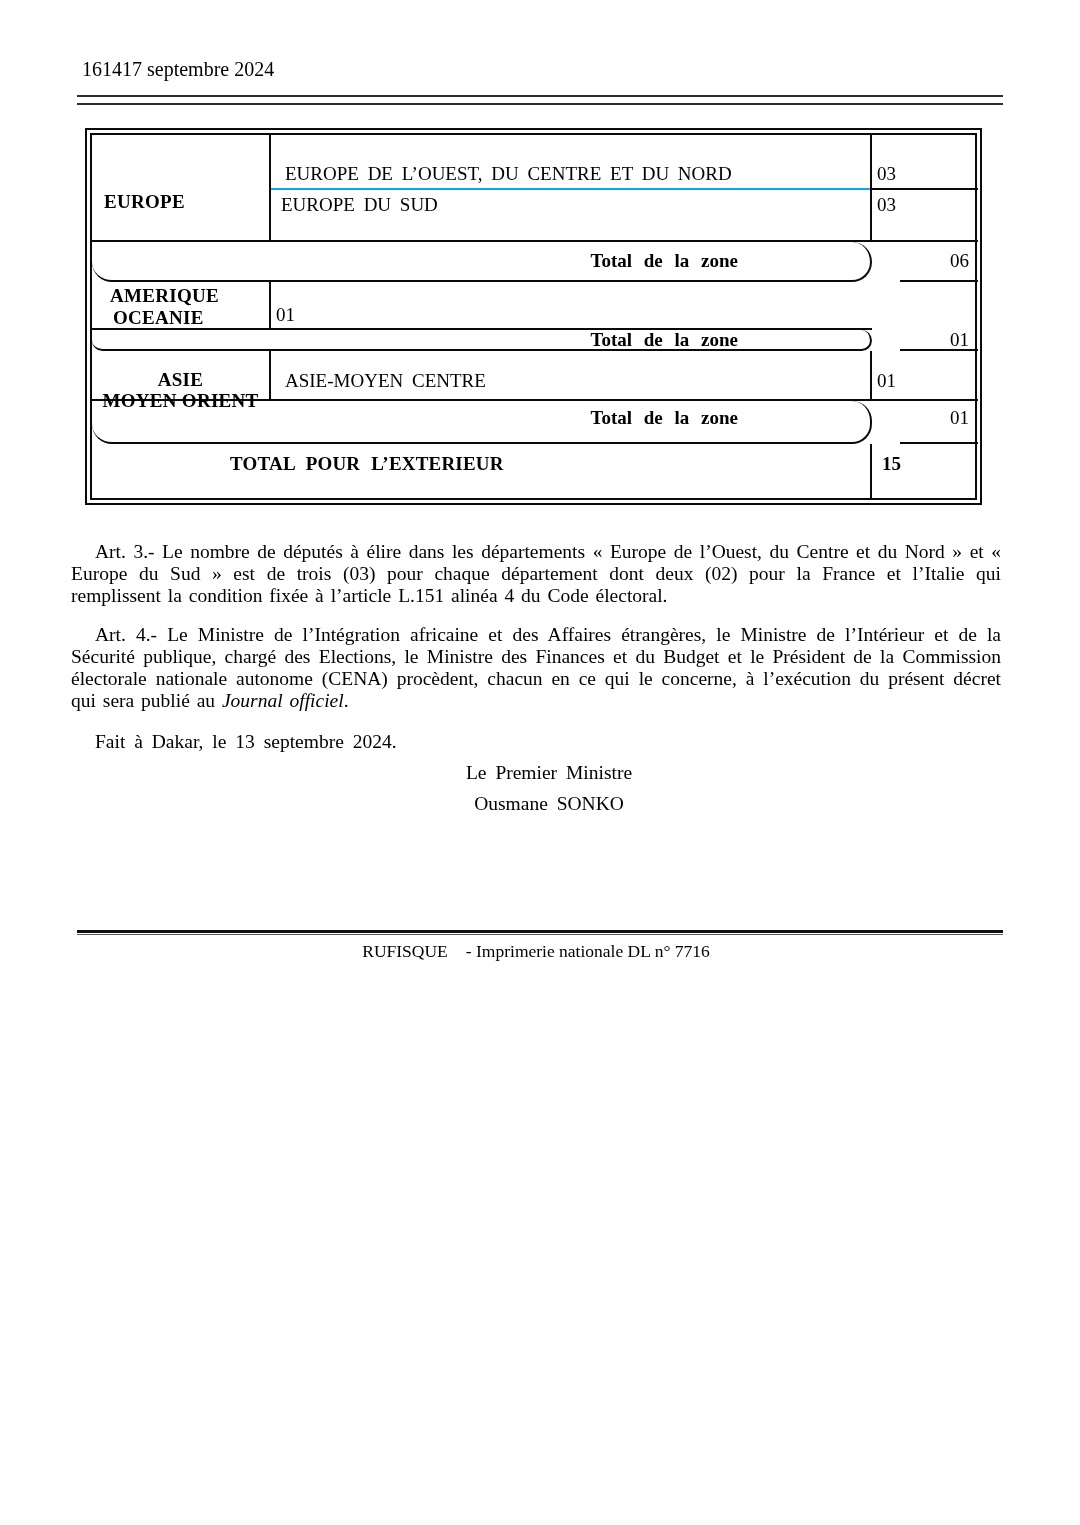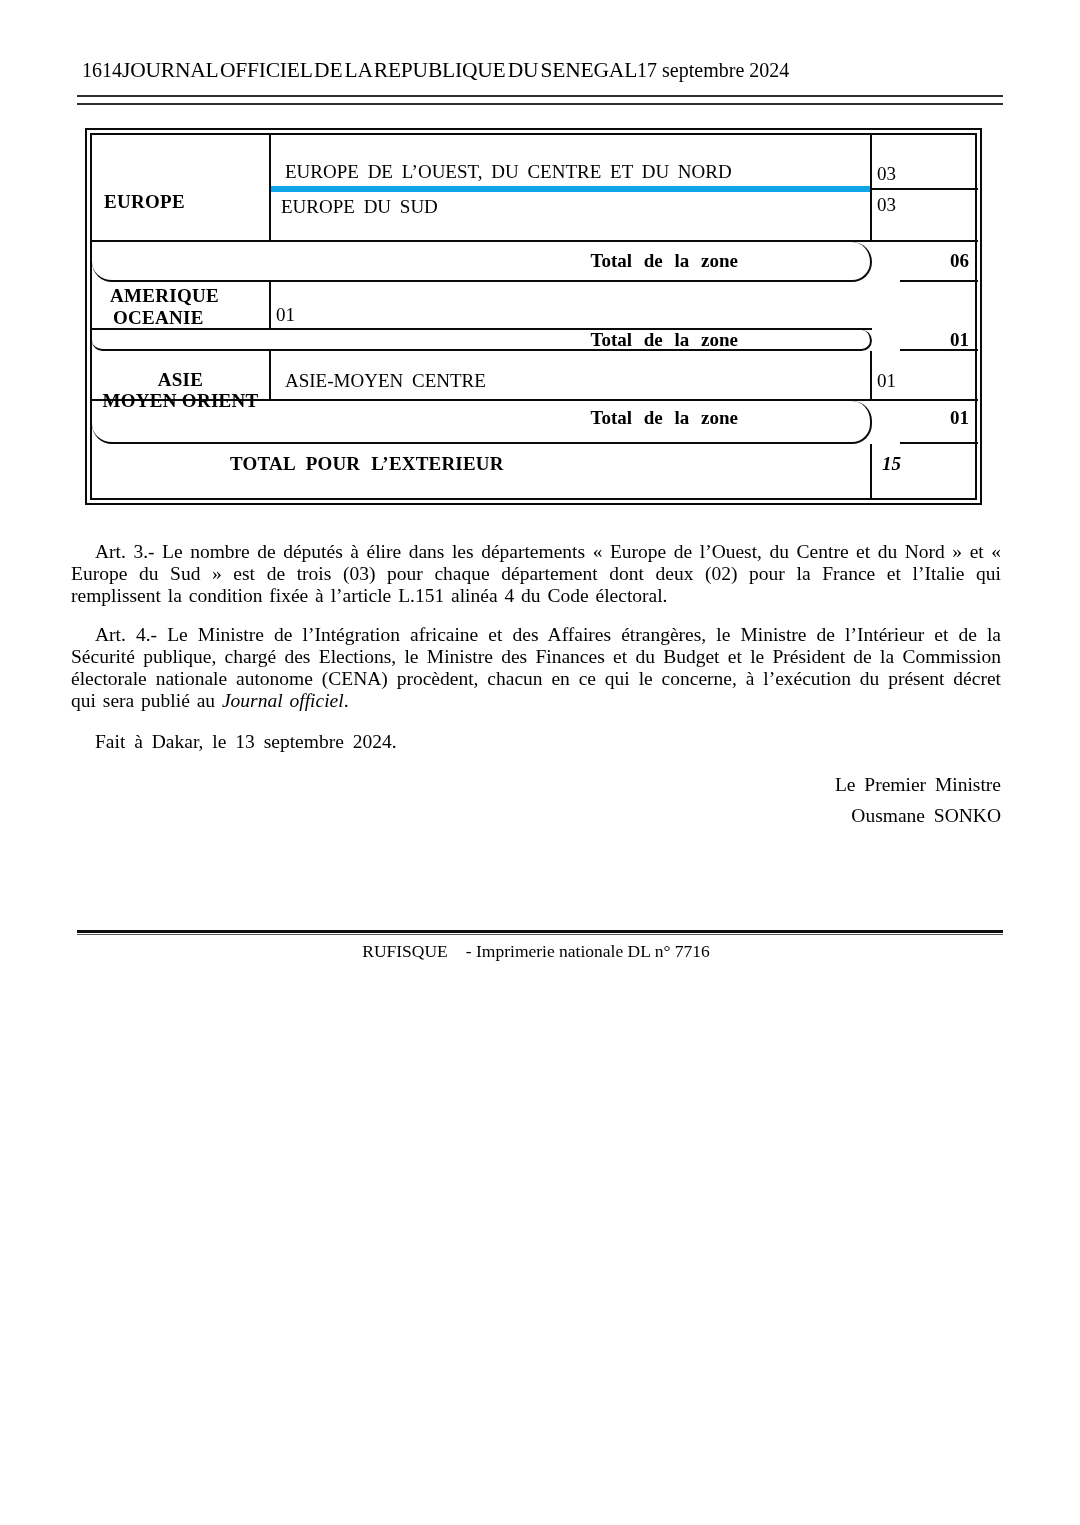--- a/index.html
+++ b/index.html
@@ -31,70 +31,69 @@
     grid-template-rows:107px 40px 48px 21px 50px 43px 54px;
     font-size:19px;line-height:20px;
   }
   .gtable > div{box-sizing:border-box;}
   .bR{border-right:2px solid #0a0a0a;}
   .bB{border-bottom:2px solid #0a0a0a;}
   .zone-cell{font-weight:bold;letter-spacing:0.3px;}
 
   .cell-europe{padding:57px 0 0 12px;}
   .col2-split{display:flex;flex-direction:column;}
-  .sub1{height:55px;border-bottom:6px solid #0ea5e9;display:flex;align-items:flex-end;padding:0 16px 4px 14px;word-spacing:4px;white-space:nowrap;}
+  .sub1{height:55px;border-bottom:2px solid #0ea5e9;display:flex;align-items:flex-end;padding:0 16px 4px 14px;word-spacing:4px;white-space:nowrap;}
   .sub1v{height:55px;border-bottom:2px solid #0a0a0a;display:flex;align-items:flex-end;padding:0 0 4px 5px;}
   .sub2{height:50px;padding:5px 0 0 10px;word-spacing:4px;}
   .sub2v{height:50px;padding:5px 0 0 5px;}
 
   .total-cell{grid-column:1 / 3;display:flex;align-items:center;justify-content:flex-end;
     padding-right:132px;font-weight:bold;word-spacing:7px;border-radius:20px;}
-  .total-val{display:flex;align-items:center;justify-content:flex-end;padding-right:9px;font-weight:bold;margin-left:28px;}
+  .total-val{display:flex;align-items:center;justify-content:flex-end;padding-right:9px;font-weight:normal;margin-left:28px;}
 
   .zone2{padding:3px 0 0 18px;line-height:22px;}
   .zone2 .l2{padding-left:3px;}
   .dept-bottom{display:flex;align-items:flex-end;padding:0 0 3px 14px;word-spacing:4px;}
   .val-bottom{display:flex;align-items:flex-end;padding:0 0 3px 5px;}
 
   .row4.total-cell,.row4.total-val{line-height:19px;}
 
   .zone-asie{padding-top:18px;text-align:center;line-height:21px;white-space:nowrap;}
   .dept-bottom8{display:flex;align-items:flex-end;padding:0 0 8px 14px;word-spacing:4px;}
   .val-bottom8{display:flex;align-items:flex-end;padding:0 0 8px 5px;}
 
   .total-top{align-items:flex-start;padding-top:7px;}
   .grand-total{grid-column:1 / 3;padding:10px 0 0 138px;font-weight:bold;word-spacing:6px;letter-spacing:0.2px;}
-  .grand-val{padding:10px 0 0 10px;font-weight:bold;font-style:italic;}
+  .grand-val{padding:10px 0 0 10px;font-weight:bold;}
 
   
   .body-text{
     position:absolute;left:71px;top:541px;width:930px;
     font-size:19.5px;line-height:22px;text-align:justify;word-spacing:2px;
   }
   .body-text p{margin:0;text-indent:24px;}
   .p2{margin-top:17px !important;}
   .italic{font-style:italic;}
   .dateline{margin-top:19px !important;word-spacing:4px;}
   .sig-right{margin-top:11px;text-align:right;line-height:33px;word-spacing:5px;text-indent:0 !important;}
-  .sig-left{margin-top:16px;line-height:31px;padding-left:26px;text-indent:0 !important;word-spacing:4px;text-align:right;}
+  .sig-left{margin-top:4px;line-height:31px;padding-left:26px;text-indent:0 !important;word-spacing:4px;text-align:center;}
 
   
   .foot-rule1{position:absolute;left:77px;top:930px;width:926px;height:3px;background:#101010;}
   .foot-rule2{position:absolute;left:77px;top:934px;width:926px;height:1px;background:#5a5a5a;}
   .footer-line{
     position:absolute;left:71px;top:941px;width:930px;text-align:center;font-size:17.5px;
   }
   .footer-line .imprint{margin-left:18px;}
 </style>
 </head>
 <body>
 
 <div class="header">
   <span class="page-num">1614</span>
-  <span class="journal-title">JOURNAL OFFICIEL DE LA REPUBLIQUE DU SENEGAL</span>
   <span class="journal-date">17 septembre 2024</span>
 </div>
 <div class="head-rule1"></div>
 <div class="head-rule2"></div>
 
 <div class="table-outer">
   <div class="gtable">
 
     <div class="bR bB zone-cell cell-europe">
       <span>EUROPE</span>

